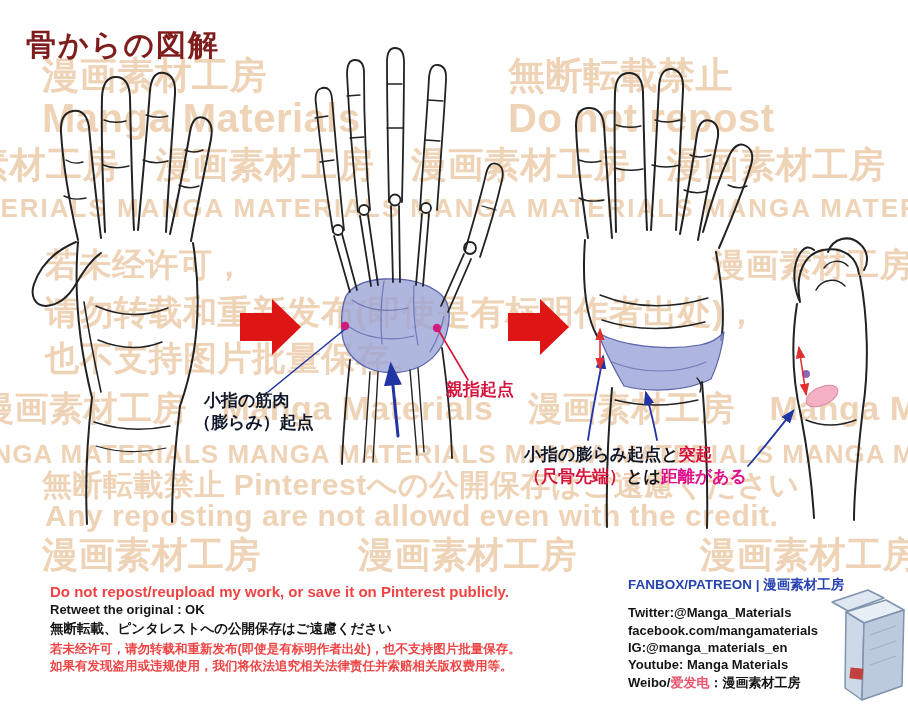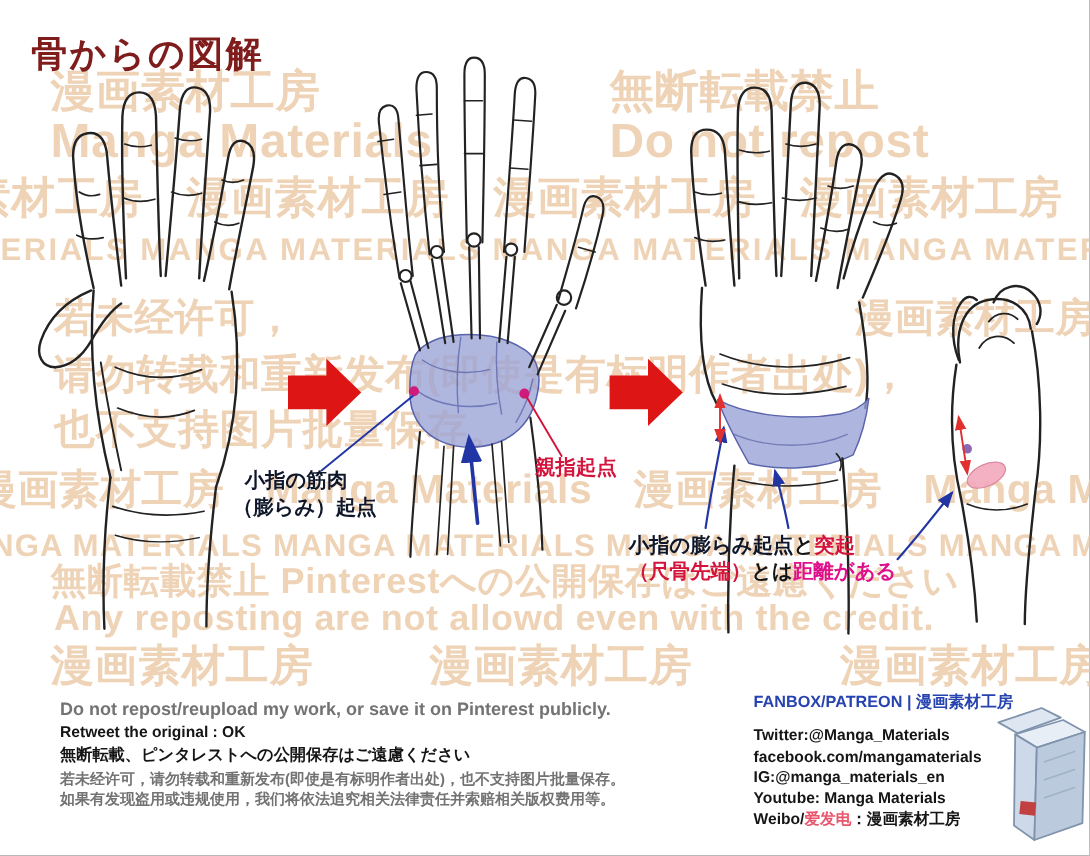--- a/index.html
+++ b/index.html
@@ -21,21 +21,21 @@
   .page-title{
     position:absolute;left:26px;top:12px;z-index:3;
     font-family:"DejaVu Serif","Liberation Serif",serif;
     font-size:30px;font-weight:900;color:#7f1d1d;letter-spacing:2px;white-space:nowrap;margin-top:13px;
   }
   .c-blue{color:#0f172a}
   .c-red{color:#d4143c}
   .c-mag{color:#e0108c}
   .c-black{color:#141414}
   .ft{position:absolute;z-index:3;font-weight:800;white-space:nowrap;color:#151515}
-  .ft-red{color:#737373}
+  .ft-red{color:#ef4444}
   .ft-blue{color:#2743b0}
   .weibo-red{color:#e8566d}
 </style>
 </head>
 <body>
 
 <div class="page">
 
   <div class="wm" style="left:42px;top:57px;font-size:37px">漫画素材工房</div>
   <div class="wm" style="left:508px;top:57px;font-size:37px">無断転載禁止</div>

